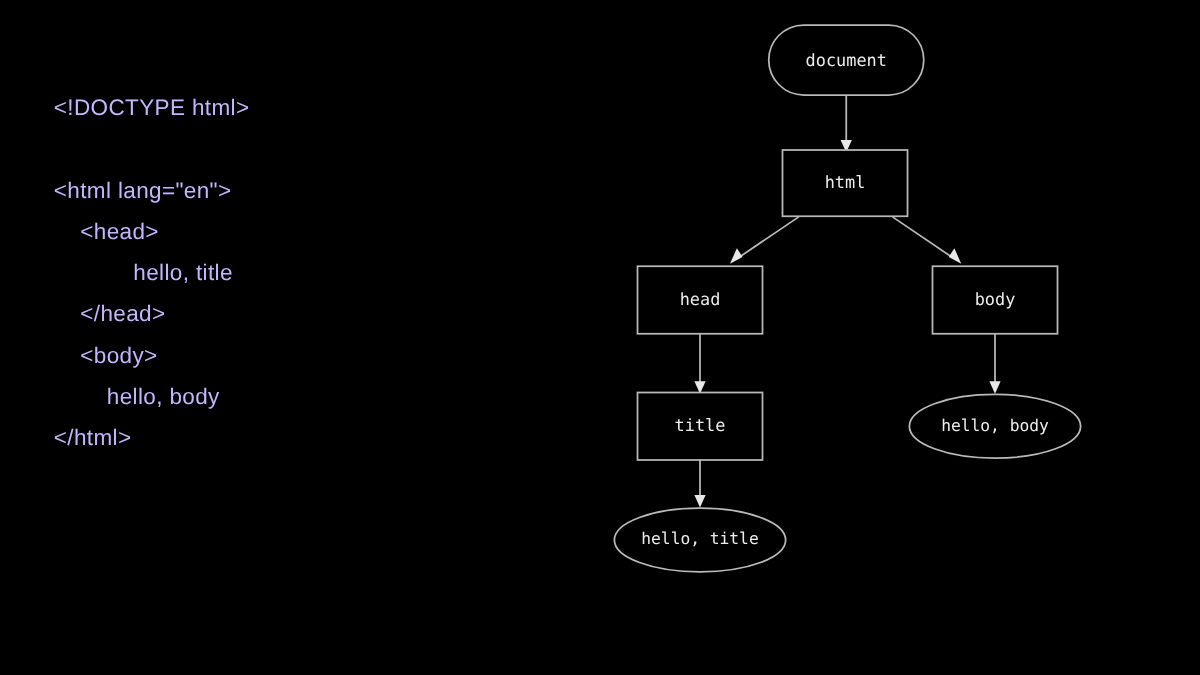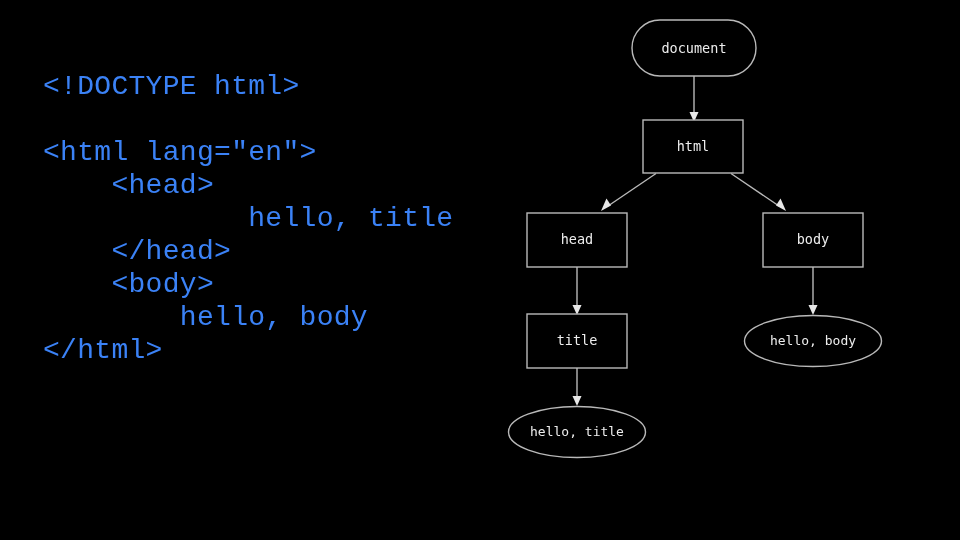--- a/index.html
+++ b/index.html
@@ -21,35 +21,35 @@
   }
 
   
   #code-panel {
     position: absolute;
     left: 43px;
     top: 70px;
     width: 430px;
   }
   .code-line {
-    font-family: Liberation Mono, monospace;
-    font-size: 28px;
+    font-family: Liberation Sans, sans-serif;
+    font-size: 18px;
     line-height: 33px;
-    color: #3b82f6;
+    color: #c4b5fd;
     white-space: pre;
     letter-spacing: 0.3px;
   }
   .code-line.blank {
     height: 33px;
   }
 
   
   #diagram-panel {
     position: absolute;
-    left: 480px;
+    left: 463px;
     top: 0px;
     width: 480px;
     height: 540px;
   }
   #diagram-svg {
     display: block;
     width: 480px;
     height: 540px;
   }
   .node-shape {

